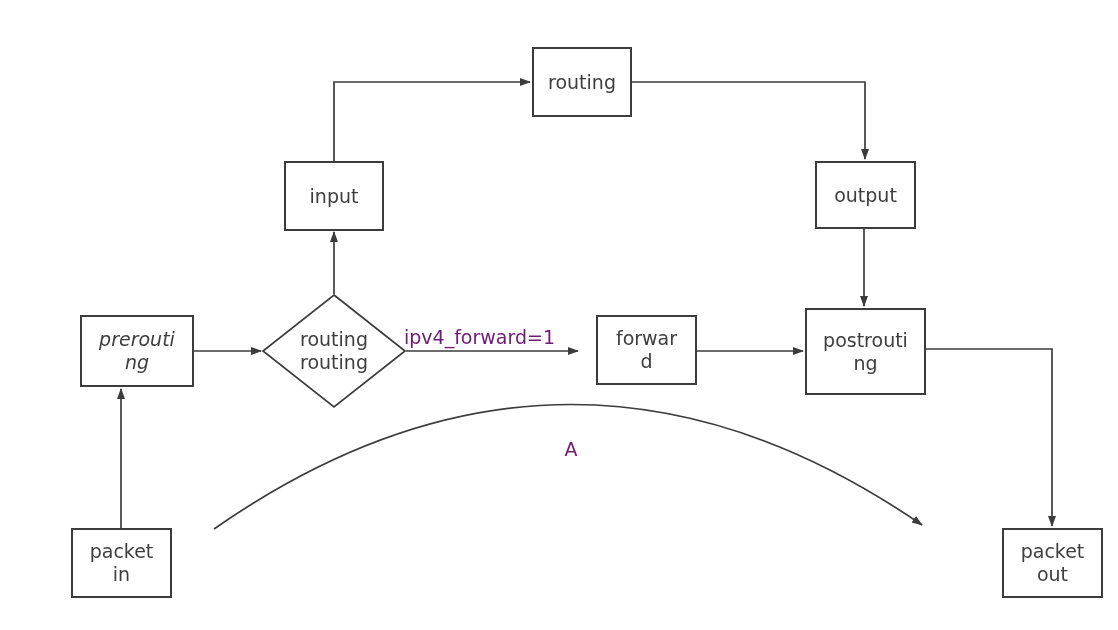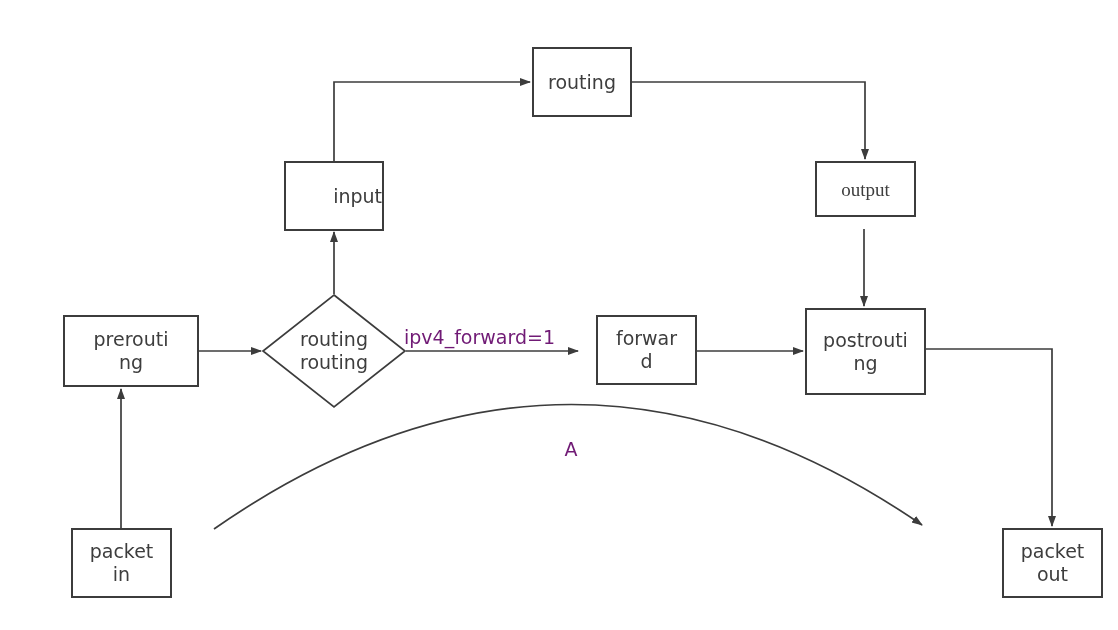--- a/index.html
+++ b/index.html
@@ -45,23 +45,23 @@
   .edge-label {
     position: absolute;
     font-size: 19px;
     line-height: 22px;
     color: #701a75;
     white-space: nowrap;
     z-index: 2;
   }
   
   #node-routing     { left: 516px; top: 47px;  width: 100px; height: 70px; }
-  #node-input       { left: 268px; top: 161px; width: 100px; height: 70px; align-items: flex-end; }
-  #node-output      { left: 799px; top: 161px; width: 101px; height: 56px; font-family: Liberation Serif, serif; }
-  #node-prerouting  { left: 47px;  top: 315px; width: 136px; height: 72px; }
+  #node-input       { left: 268px; top: 161px; width: 100px; height: 70px; }
+  #node-output      { left: 799px; top: 161px; width: 101px; height: 68px; }
+  #node-prerouting  { left: 64px;  top: 315px; width: 114px; height: 72px; font-style: italic; }
   #node-forward     { left: 580px; top: 315px; width: 101px; height: 70px; }
   #node-postrouting { left: 789px; top: 308px; width: 121px; height: 87px; }
   #node-packet-in   { left: 55px;  top: 528px; width: 101px; height: 70px; }
   #node-packet-out  { left: 986px; top: 528px; width: 101px; height: 70px; }
   #decision-label   { left: 258px; top: 328px; width: 120px; }
   #label-forward-condition { left: 388px; top: 326px; }
   #label-arc { left: 540px; top: 438px; width: 30px; text-align: center; }
 </style>
 </head>
 <body>

